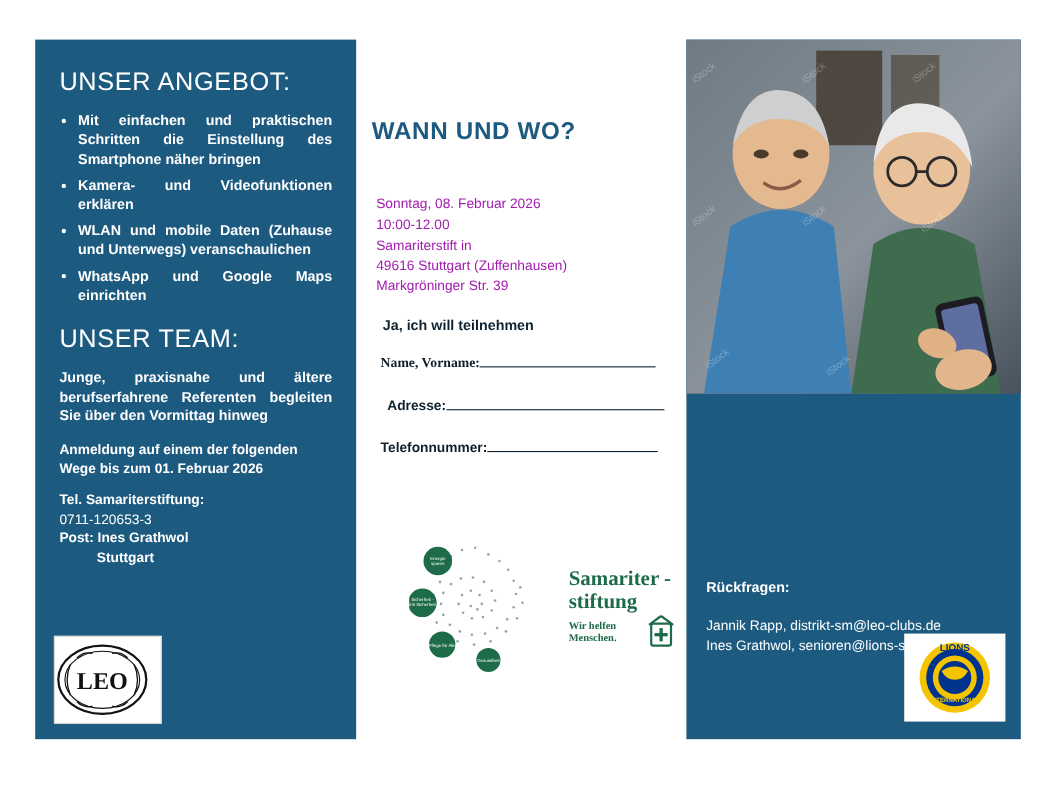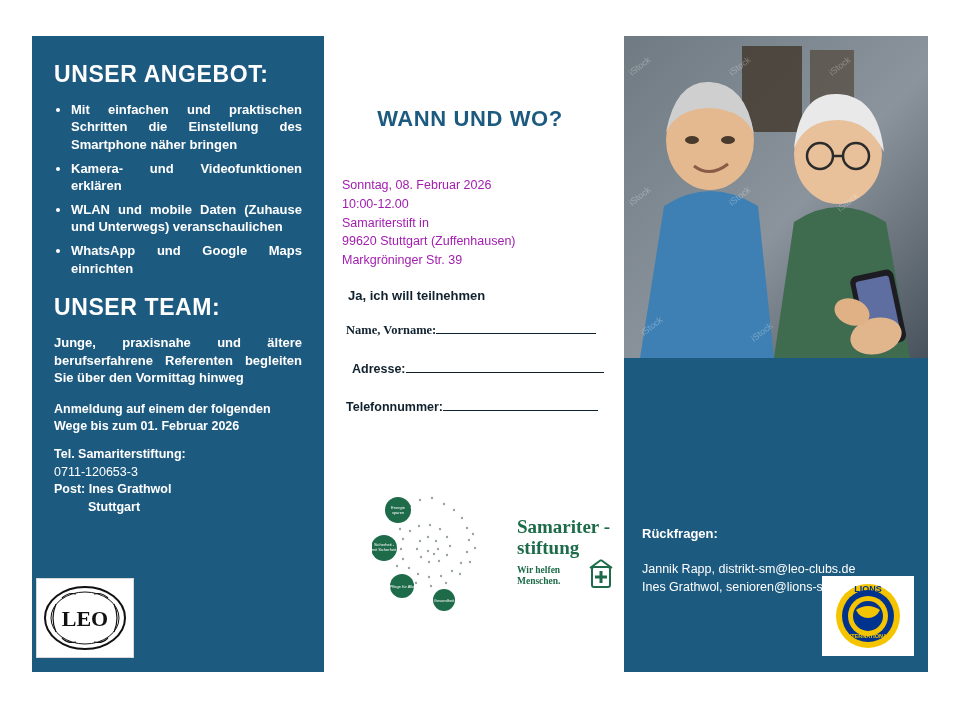--- a/index.html
+++ b/index.html
@@ -27,21 +27,21 @@
     top: 36px;
     width: 292px;
     height: 636px;
     background: #1d5a80;
     color: #ffffff;
     box-sizing: border-box;
     padding: 26px 22px 0 22px;
   }
   .heading {
     font-size: 23px;
-    font-weight: bold;
+    font-weight: normal;
     letter-spacing: 0.6px;
     margin: 0 0 14px 0;
     line-height: 1.1;
   }
   .heading.second {
     margin-top: 18px;
   }
   ul.offer-list {
     margin: 0 0 0 0;
     padding-left: 17px;
@@ -73,50 +73,49 @@
   }
   .contact-block .b {
     font-weight: bold;
   }
   .contact-indent {
     padding-left: 34px;
     display: block;
   }
   .leo-logo-box {
     position: absolute;
-    left: 4px;
+    left: 17px;
     bottom: 14px;
     width: 96px;
     height: 78px;
     background: #ffffff;
     border: 1px solid #d8d8d8;
     display: flex;
     align-items: center;
-    justify-content: center;
+    justify-content: flex-start;
   }
 
   
   .middle-panel {
     position: absolute;
     left: 324px;
     top: 36px;
     width: 300px;
     height: 636px;
     background: #ffffff;
     box-sizing: border-box;
     padding: 70px 22px 0 14px;
     color: #11283a;
   }
   .mid-heading {
     font-size: 22px;
     font-weight: bold;
     color: #1d5a80;
     letter-spacing: 0.6px;
     margin: 0 0 44px 0;
-    text-align: center;
   }
   .when-where {
     font-size: 12.5px;
     line-height: 1.5;
     color: #a21caf;
     margin: 0 0 18px 4px;
   }
   .form-title {
     font-size: 13px;
     font-weight: bold;
@@ -283,21 +282,21 @@
     </div>
   </div>
 
   <div class="middle-panel">
     <div class="mid-heading">WANN UND WO?</div>
 
     <div class="when-where">
       <span>Sonntag, 08. Februar 2026</span><br>
       <span>10:00-12.00</span><br>
       <span>Samariterstift in</span><br>
-      <span>99620 Stuttgart (Zuffenhausen)</span><br>
+      <span>49616 Stuttgart (Zuffenhausen)</span><br>
       <span>Markgröninger Str. 39</span>
     </div>
 
     <div class="form-title">Ja, ich will teilnehmen</div>
 
     <div class="form-row fr1">
       <span>Name, Vorname:</span><span class="line" style="width:160px"></span>
     </div>
     <div class="form-row fr2">
       <span>Adresse:</span><span class="line" style="width:198px"></span>

